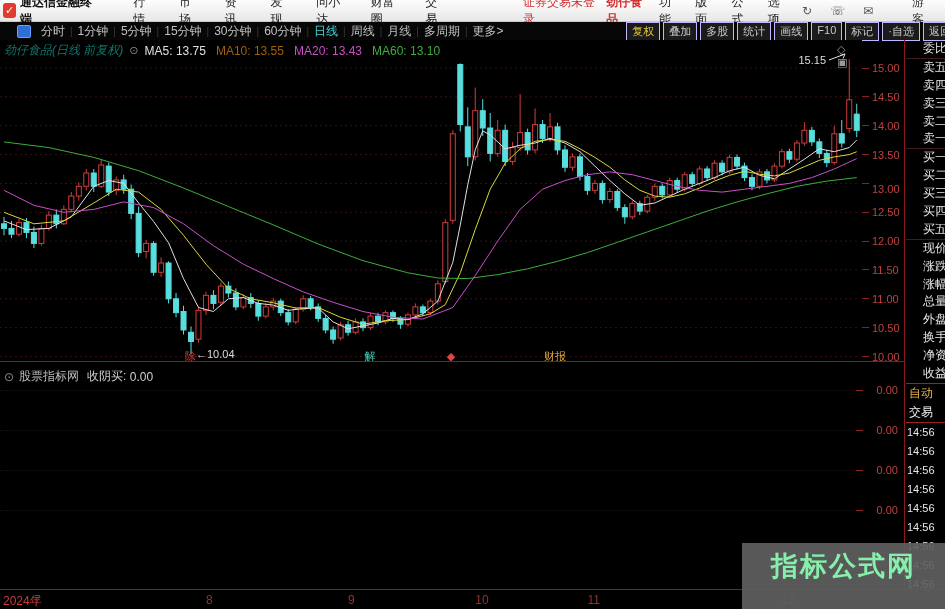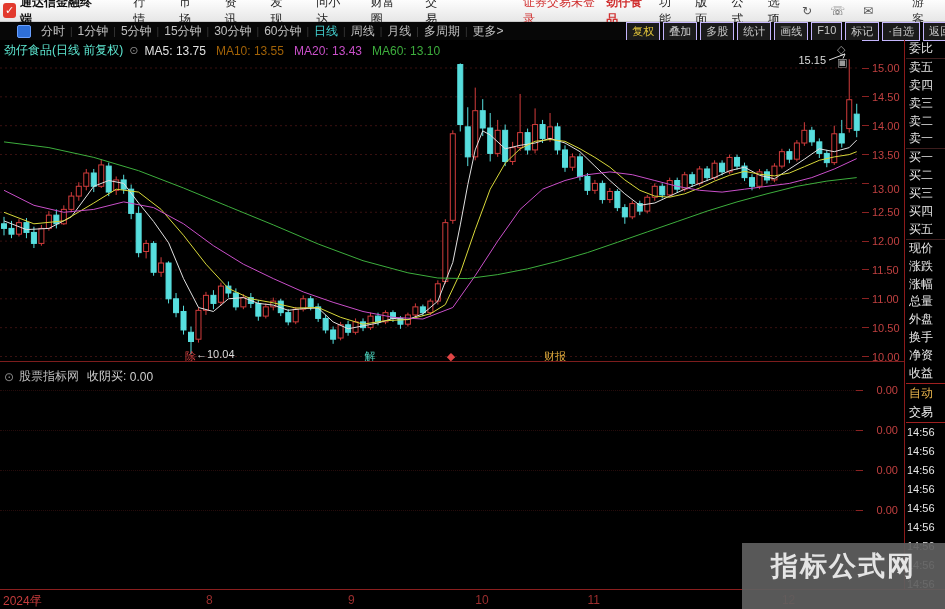--- a/index.html
+++ b/index.html
@@ -27,21 +27,21 @@
   .tf-item.active{color:#45d6d6;}
   .tf-sep{color:#3a3a3a;font-size:10px;}
   #tf-right{display:flex;margin-left:auto;margin-right:2px;}
   .tf-btn{border:1px solid #c4b5fd;background:#1b1b1b;color:#c8c8c8;font-size:11px;
     padding:1px 5px;margin-left:3px;white-space:nowrap;cursor:default;}
   .tf-btn.hl{color:#e3c53a;}
   
   #chart-panel{position:absolute;left:0;top:40px;width:862px;height:322px;background:#000;}
   #chart-title{position:absolute;left:4px;top:2px;display:flex;align-items:center;
     font-size:12px;white-space:nowrap;z-index:5;}
-  #chart-title .t{color:#5eead4;}
+  #chart-title .t{color:#0f766e;font-style:italic;}
   #chart-title .dot{color:#8a8a8a;margin:0 6px;font-size:11px;}
   .ma-item{margin-right:10px;}
   #chart-icons{position:absolute;left:830px;top:3px;color:#9a9a9a;font-size:11px;z-index:5;}
   #chart-icons span{margin-left:7px;}
   
   #y-axis{position:absolute;left:862px;top:40px;width:42px;height:322px;}
   .ytick{position:absolute;left:10px;font-size:11px;color:#c04040;}
   .ydash{position:absolute;left:0;width:7px;height:1px;background:#8b2222;}
   
   #ind-panel{position:absolute;left:0;top:362px;width:903px;height:227px;background:#000;}
@@ -50,33 +50,33 @@
   #ind-title .src{color:#bdbdbd;margin-right:8px;}
   .ind-lbl{position:absolute;font-size:11px;color:#c04040;text-align:right;width:34px;left:864px;}
   .ind-dash{position:absolute;left:856px;width:7px;height:1px;background:#8b2222;}
   .ind-grid{position:absolute;left:0;width:856px;height:0;border-top:1px dotted #260b0b;}
   
   #div1{position:absolute;left:0;top:361px;width:905px;height:1px;background:#7d1d1d;}
   #div2{position:absolute;left:0;top:589px;width:945px;height:1px;background:#8b1f1f;}
   #vline{position:absolute;left:904px;top:40px;width:1px;height:550px;background:#8b1a1a;}
   
   #quote-panel{position:absolute;left:906px;top:40px;width:39px;height:569px;overflow:hidden;}
-  .q-row{height:17.9px;line-height:17.9px;font-size:12px;color:#e6e6e6;padding-left:3px;white-space:nowrap;}
+  .q-row{height:17.9px;line-height:17.9px;font-size:12px;color:#e6e6e6;padding-left:17px;white-space:nowrap;}
   .q-div{border-bottom:1px solid #3d1d1d;}
   .q-tab{height:19px;line-height:19px;font-size:12px;padding-left:3px;}
   #tab-auto{color:#e8b44c;border-top:1px solid #a02020;}
   #tab-trade{color:#efefef;border-bottom:1px solid #a02020;}
   .t-row{height:19px;line-height:19px;font-size:11px;color:#e8e8e8;padding-left:1px;}
   
   #statusbar{position:absolute;left:0;top:590px;width:945px;height:19px;background:#000;}
   #year-label{position:absolute;left:3px;top:3px;font-size:12px;color:#c43c3c;}
   .month-lbl{position:absolute;top:3px;font-size:12px;color:#9c2e2e;}
   
   #watermark{position:absolute;left:742px;top:543px;width:203px;height:66px;
-    background:rgba(95,95,95,0.93);z-index:50;text-align:center;color:#e5e5e5;}
+    background:rgba(95,95,95,0.93);z-index:50;text-align:center;color:#86efac;}
   #wm-title{font-size:27px;font-weight:bold;letter-spacing:2px;margin-top:5px;}
   #wm-url{font-size:21px;margin-top:1px;}
 </style>
 </head>
 <body>
 
 <div id="menubar">
   <div id="logo">✓</div>
   <span id="app-title">通达信金融终端</span>
   <div id="menu-items" style="display:flex;">

